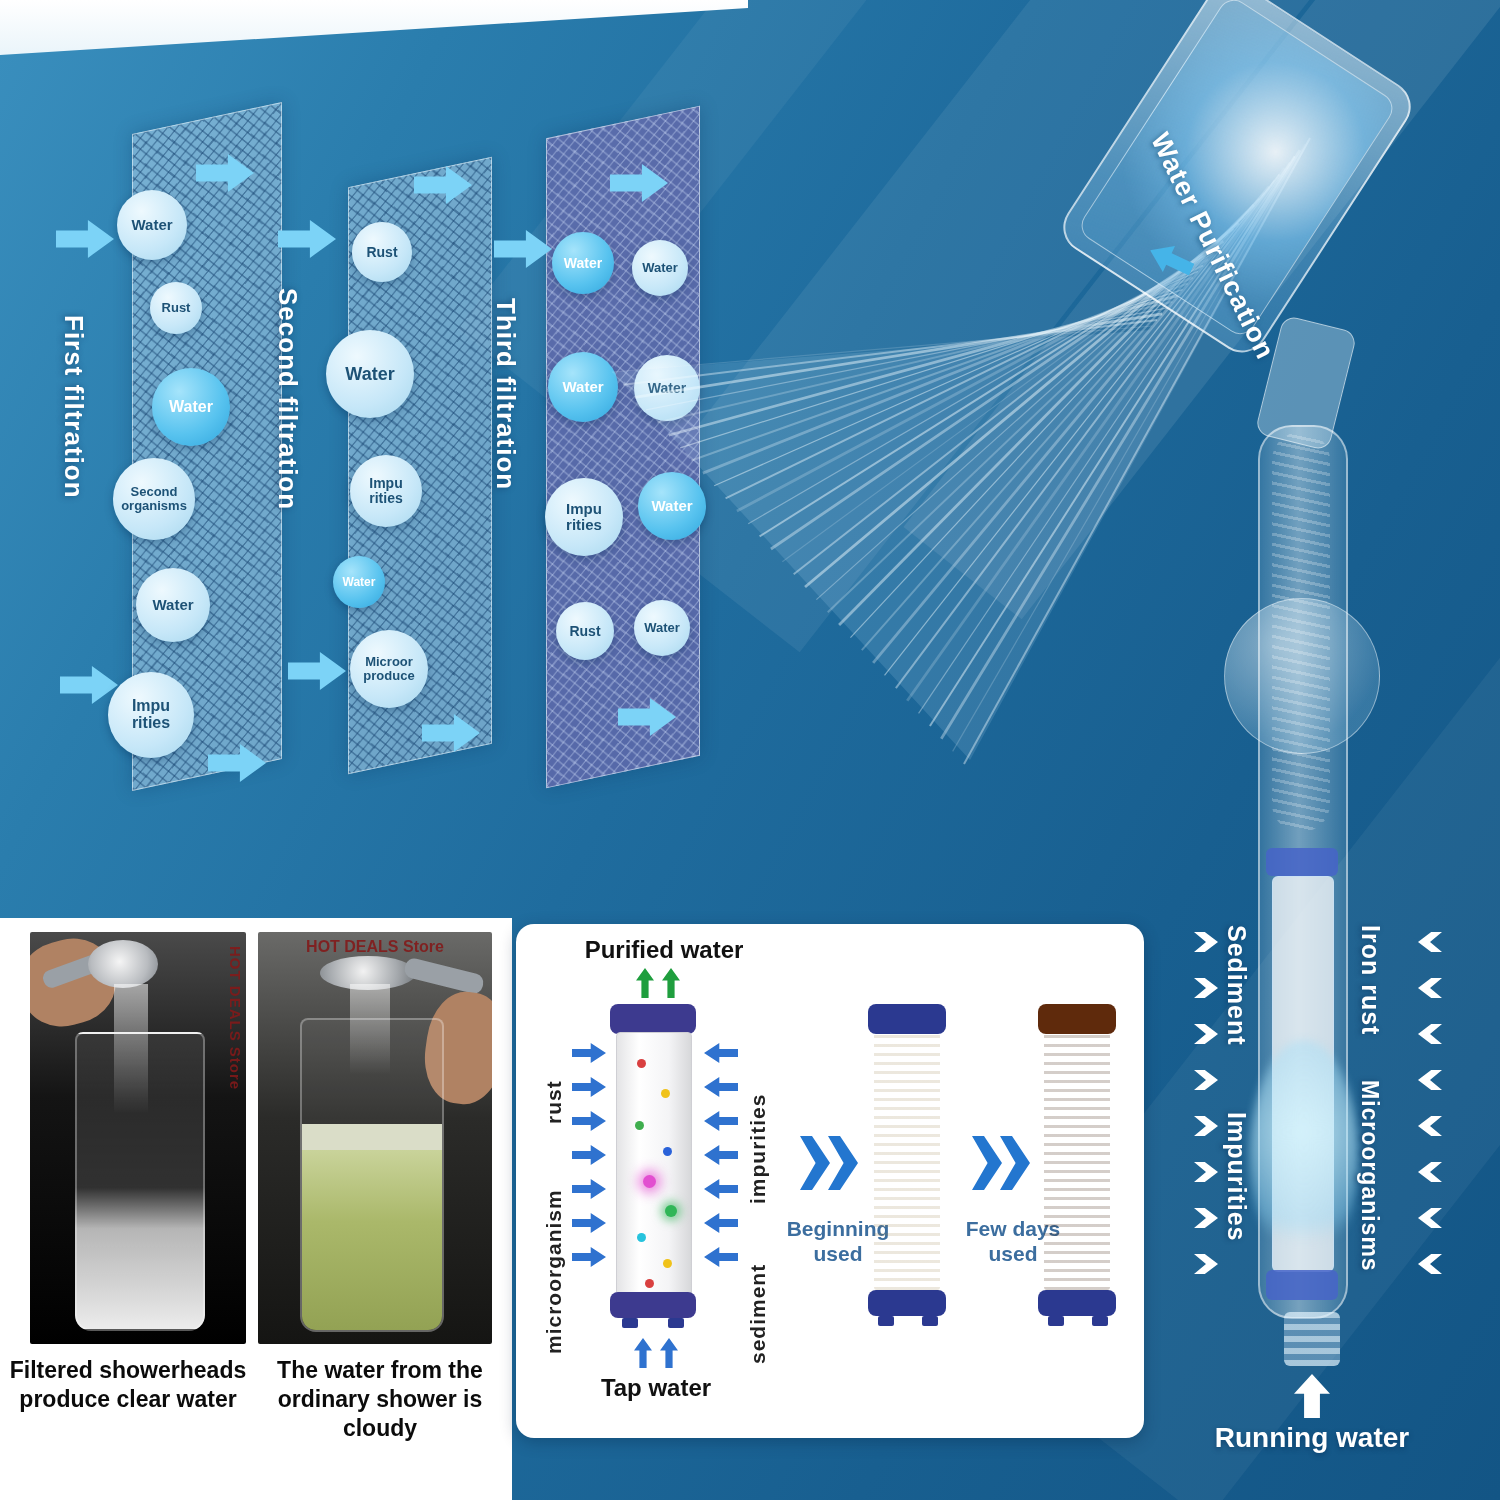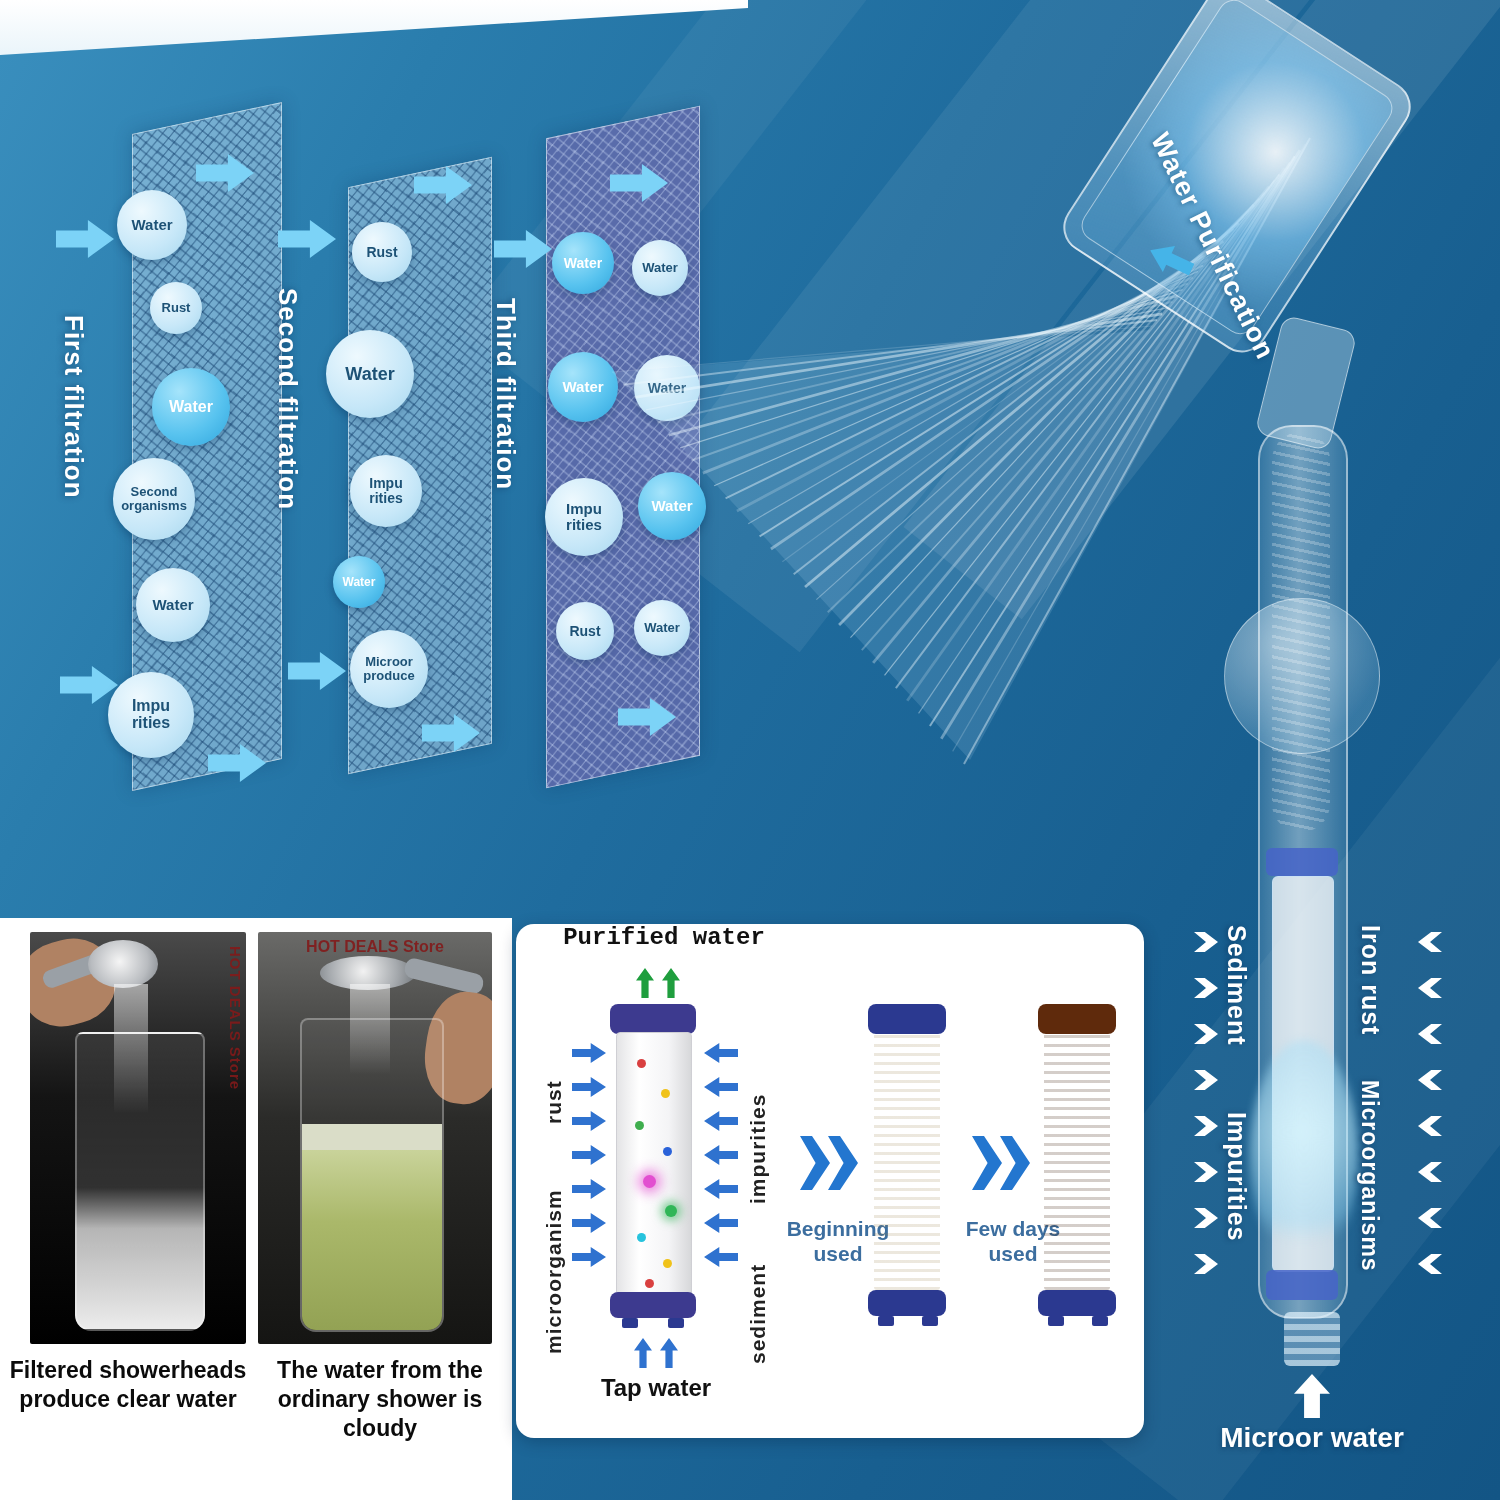--- a/index.html
+++ b/index.html
@@ -218,21 +218,21 @@
   <div class="wchev" style="left:1418px;top:932px;transform:scaleX(-1);"></div>
   <div class="wchev" style="left:1418px;top:978px;transform:scaleX(-1);"></div>
   <div class="wchev" style="left:1418px;top:1024px;transform:scaleX(-1);"></div>
   <div class="wchev" style="left:1418px;top:1070px;transform:scaleX(-1);"></div>
   <div class="wchev" style="left:1418px;top:1116px;transform:scaleX(-1);"></div>
   <div class="wchev" style="left:1418px;top:1162px;transform:scaleX(-1);"></div>
   <div class="wchev" style="left:1418px;top:1208px;transform:scaleX(-1);"></div>
   <div class="wchev" style="left:1418px;top:1254px;transform:scaleX(-1);"></div>
 
   <div class="uparrow"></div>
-  <div class="runlabel">Microor water</div>
+  <div class="runlabel">Running water</div>
 
   <div class="strip">
 
     <div class="photo" style="left:30px;top:14px;width:216px;height:412px;background:linear-gradient(180deg,#4a4a4a,#141414 40%,#000);">
       <div class="hand" style="left:-10px;top:8px;width:95px;height:85px;transform:rotate(-15deg);"></div>
       <div style="position:absolute;left:12px;top:30px;width:62px;height:18px;background:#9aa0a6;transform:rotate(-20deg);border-radius:8px;"></div>
       <div style="position:absolute;left:58px;top:8px;width:70px;height:48px;border-radius:50%;background:radial-gradient(circle at 45% 45%,#f5f5f5,#b9bcc0 60%,#7c8086);"></div>
       <div style="position:absolute;left:84px;top:52px;width:34px;height:130px;background:linear-gradient(180deg,rgba(255,255,255,.55),rgba(255,255,255,0));"></div>
       <div class="glass" style="left:45px;top:100px;width:126px;height:295px;background:linear-gradient(180deg,rgba(255,255,255,.07),rgba(255,255,255,.15) 52%,rgba(255,255,255,.7) 66%,#ececec);"></div>
       <div class="wm-v" style="right:2px;top:14px;">HOT DEALS Store</div>
@@ -247,21 +247,21 @@
       <div class="glass" style="left:42px;top:86px;width:140px;height:310px;">
         <div style="position:absolute;left:0;right:0;bottom:0;height:58%;background:linear-gradient(180deg,#c9d39a,#aab86a 40%,#93a254);border-radius:0 0 14px 14px;"></div>
         <div style="position:absolute;left:0;right:0;bottom:58%;height:26px;background:rgba(236,240,216,.9);"></div>
       </div>
     </div>
     <div class="caption" style="left:254px;top:438px;width:252px;">The water from the ordinary shower is cloudy</div>
     <div class="caption" style="left:4px;top:438px;width:248px;">Filtered showerheads produce clear water</div>
   </div>
 
   <div class="panel">
-    <div class="plabel" style="left:38px;top:0;width:220px;font-family:Liberation Mono, monospace;">Purified water</div>
+    <div class="plabel" style="left:38px;top:12px;width:220px;">Purified water</div>
     <div class="garrow" style="left:120px;top:44px;"></div>
     <div class="garrow" style="left:146px;top:44px;"></div>
 
     <div class="pvlabel" style="left:26px;top:100px;height:100px;">rust</div>
     <div class="pvlabel" style="left:26px;top:205px;height:225px;">microorganism</div>
     <div class="pvlabel" style="left:230px;top:100px;height:180px;">impurities</div>
     <div class="pvlabel" style="left:230px;top:290px;height:150px;">sediment</div>
 
     <div class="parrow" style="left:56px;top:118px;"></div>
     <div class="parrow" style="left:56px;top:152px;"></div>

